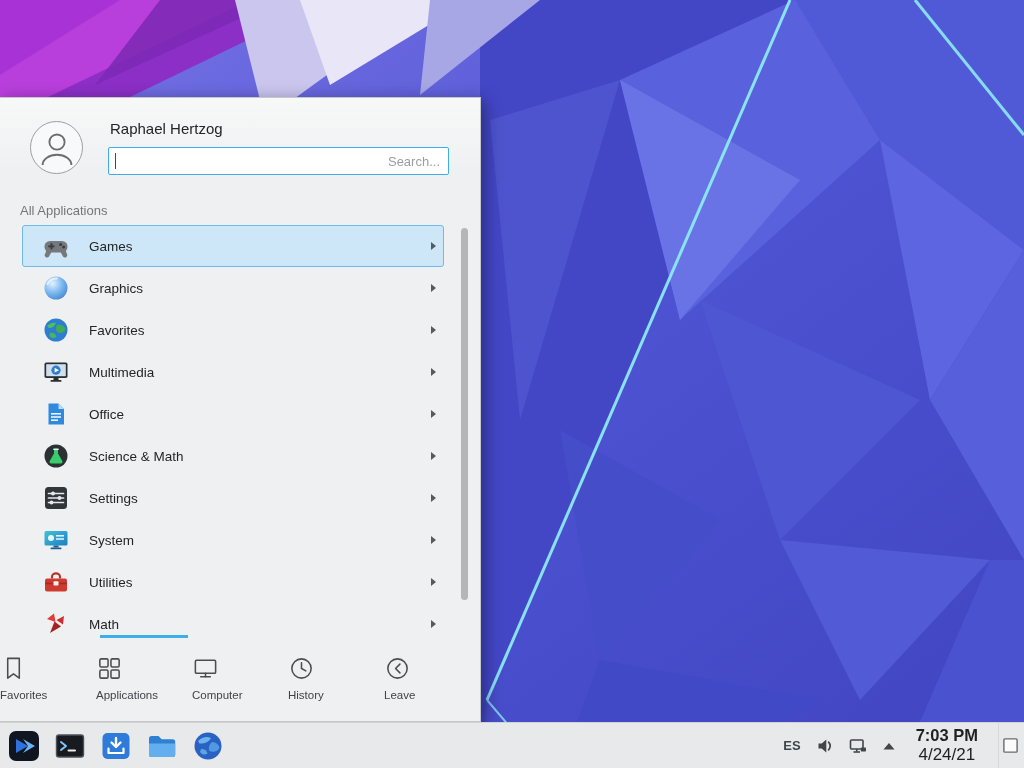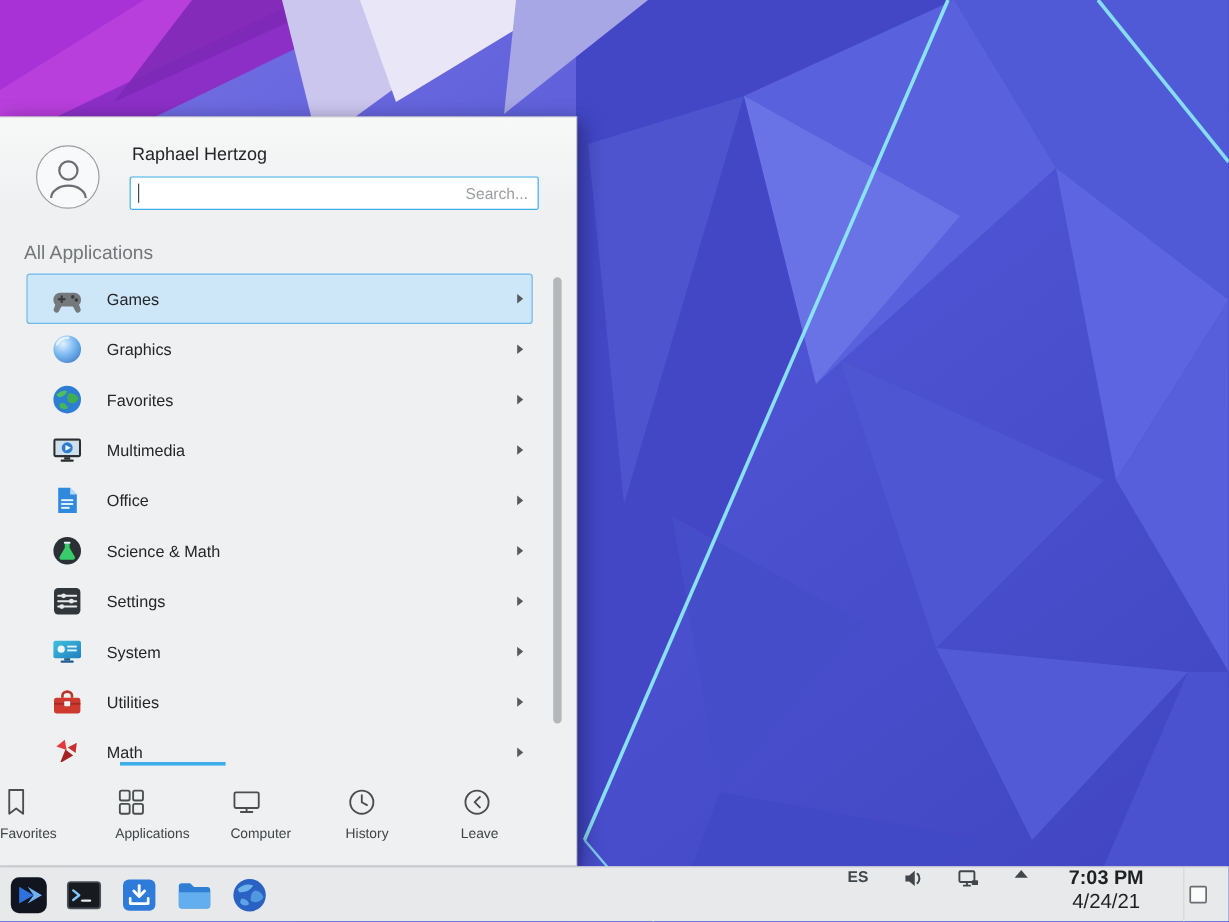--- a/index.html
+++ b/index.html
@@ -23,21 +23,21 @@
   .avatar svg { width:44px; height:44px; }
   .header-right { margin-left:25px; padding-top:10px; }
   .user-name { font-size:15px; color:#232627; margin:0 0 10px 2px; }
   .search-wrap { position:relative; width:341px; }
   .search-input { width:100%; height:28px; border:1px solid #3daee9; border-radius:2px;
     background:#ffffff; font-size:13px; padding:0 8px 0 10px; color:#232627;
     font-family:"Liberation Sans", sans-serif; outline:none;text-align:right; }
   .search-input::placeholder { color:#9b9ea1; }
   .caret-bar { position:absolute; left:7px; top:6px; width:1px; height:16px; background:#44494d; }
 
-  .section-label { font-size:16px; color:#73777a; padding:17px 0 4px 20px; }
+  .section-label { font-size:13px; color:#73777a; padding:17px 0 4px 20px; }
 
   .category-list { flex:1; overflow:hidden; position:relative; padding-top:3px; }
   .category-item { height:42px; margin:0 36px 0 22px; display:flex; align-items:center;
     padding-left:20px; padding-right:7px; border:1px solid transparent; border-radius:3px; }
   .category-item.selected { background:#cde7f9; border-color:#6fb9ec; }
   .cat-icon { width:26px; height:26px; margin-right:20px; flex:none; }
   .cat-label { flex:1; font-size:13.5px; color:#232627; }
   .cat-arrow { width:0; height:0; border-left:5px solid #565a5e;
     border-top:4.5px solid transparent; border-bottom:4.5px solid transparent; }
   .scrollbar-thumb { position:absolute; right:12px; top:6px; width:7px; height:372px;
@@ -50,21 +50,21 @@
   .tab-label { font-size:11.5px; color:#3f4448; }
   .tab-indicator { position:absolute; top:0; left:100px; width:88px; height:3px; background:#3daee9; }
 
   
   .taskbar { position:absolute; bottom:0; left:0; width:1024px; height:46px;
     background:#e8e9ea; border-top:1px solid #d2d3d4; display:flex; align-items:center; }
   .task-launchers { display:flex; align-items:center; gap:13px; padding-left:7px; }
   .task-btn { width:33px; height:33px; background:none; border:none; padding:0;
     display:flex; align-items:center; justify-content:center; }
   .task-btn svg { width:32px; height:32px; }
-  .tray { margin-left:auto; display:flex; align-items:flex-start; gap:28px; padding-right:14px; }
+  .tray { margin-left:auto; display:flex; align-items:center; gap:15px; padding-right:2px; }
   .kb-layout { font-size:13px; font-weight:700; color:#40464b; }
   .tray-icon { width:18px; height:18px; }
   .caret-icon { width:14px; height:10px; }
   .clock { text-align:center; color:#1d2124; padding:0 5px; line-height:1.18; }
   .clock .time { font-size:16.5px;font-weight:bold; }
   .clock .date { font-size:17px; }
   .show-desktop { width:24px; height:46px; display:flex; align-items:center;
     justify-content:center; border-left:1px solid #d6d7d8; }
 </style>
 </head>

